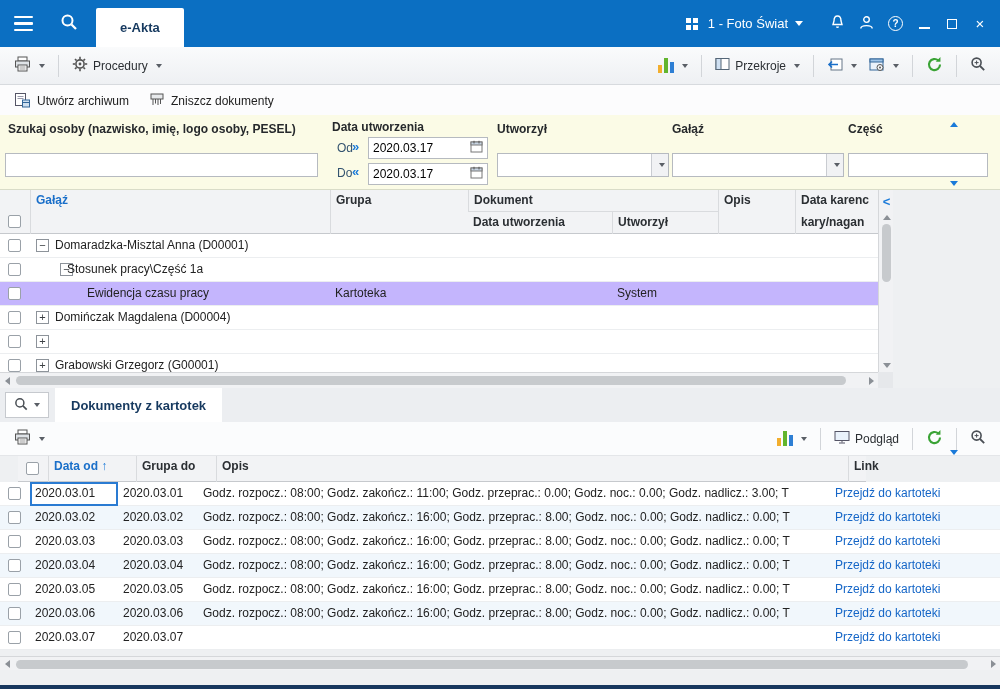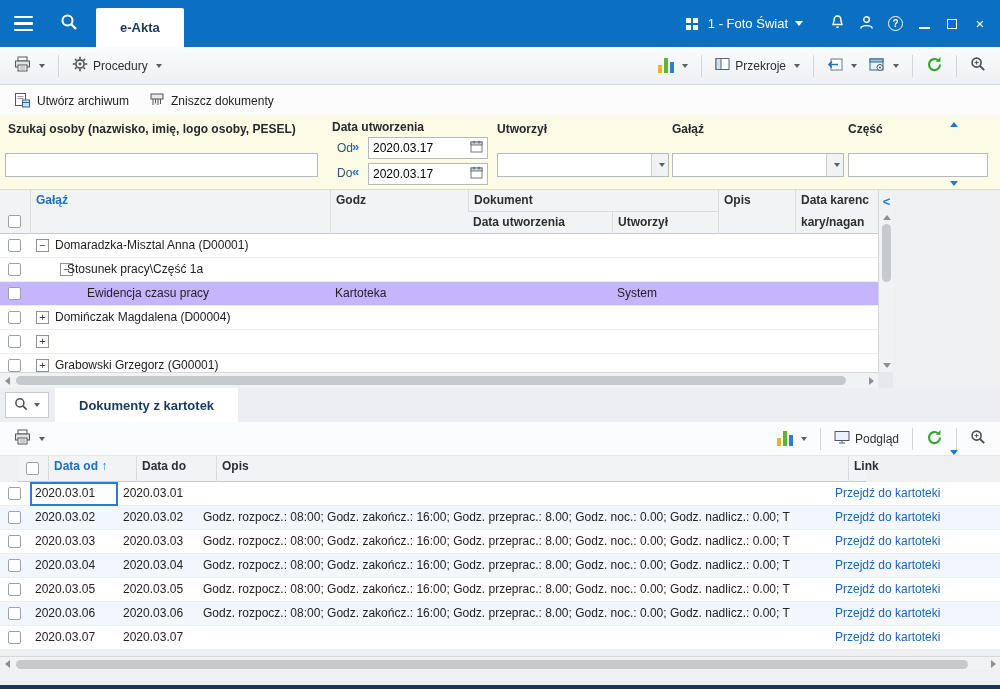--- a/index.html
+++ b/index.html
@@ -78,21 +78,21 @@
   .tgr{width:0;height:0;border-top:4px solid transparent;border-bottom:4px solid transparent;border-left:5px solid #8b9096}
   .tgu{width:0;height:0;border-left:4px solid transparent;border-right:4px solid transparent;border-bottom:5px solid #8b9096}
   .tgd{width:0;height:0;border-left:4px solid transparent;border-right:4px solid transparent;border-top:5px solid #8b9096}
 
   
   #panel2{position:absolute;top:388px;left:0;width:100%;height:297px;background:#eef0f2}
   .tabrow{position:absolute;top:0;left:0;width:100%;height:34px;background:#eceef1}
   .tbtn{position:absolute;left:5px;top:4px;width:44px;height:26px;background:#fff;border:1px solid #c6c9ce;
         display:flex;align-items:center;justify-content:center;gap:3px;cursor:pointer}
   .tab2{position:absolute;left:55px;top:0;height:34px;background:#fff;display:flex;align-items:center;
-        padding:0 24px;font-weight:700;font-size:13px;color:#16395f;cursor:pointer}
+        padding:0 16px;font-weight:700;font-size:13px;color:#16395f;cursor:pointer}
   #tb3{position:absolute;top:34px;left:0;width:100%;height:34px;background:#fbfcfd;border-bottom:1px solid #e4e6e9;
        display:flex;align-items:center;padding:0 8px}
   #navybar{position:absolute;left:0;top:685px;width:100%;height:4px;background:#17375e}
 </style>
 </head>
 <body>
 
 <div id="topbar">
   <div class="tbbtn">
     <span class="burger">
@@ -335,21 +335,21 @@
     </span>
   <span class="colbtn" style="left:946px;top:62px">
       <span class="trid"></span>
     </span>
 </div>
 
 <div id="grid1">
   <div class="ghead" style="left:0;top:0;width:878px;height:44px">
     <span class="cb" style="top:25px"></span>
     <span class="hc hblue" style="left:30px;width:300px;height:44px">Gałąź</span>
-    <span class="hc" style="left:330px;width:72px;height:44px">Godz</span>
+    <span class="hc" style="left:330px;width:72px;height:44px">Grupa</span>
     <span class="hc" style="left:468px;width:250px;height:22px;border-bottom:1px solid #d9dbde">Dokument</span>
     <span class="hc" style="left:468px;top:22px;width:144px;height:22px;border-left:none">Data utworzenia</span>
     <span class="hc" style="left:612px;top:22px;width:106px;height:22px">Utworzył</span>
     <span class="hc" style="left:718px;width:77px;height:44px">Opis</span>
     <span class="hc" style="left:795px;width:83px;height:22px">Data karenc</span>
     <span class="hc" style="left:795px;top:22px;width:83px;height:22px">kary/nagan</span>
   </div>
 
   <div class="row" style="top:44px;width:878px">
     <span class="cb"></span>
@@ -479,30 +479,31 @@
   <span class="colbtn" style="left:946px;top:58px;z-index:5">
       <span class="trid"></span>
     </span>
 
   <div class="ghead" style="left:18px;top:68px;width:848px;height:26px">
     <span class="cb" style="top:6px"></span>
     <span class="hc hblue" style="left:30px;width:88px;height:26px">
       <span>Data od</span>
       <span style="color:#1a7ad9">↑</span>
     </span>
-    <span class="hc" style="left:118px;width:80px;height:26px">Data do</span>
+    <span class="hc" style="left:118px;width:80px;height:26px">Grupa do</span>
     <span class="hc" style="left:198px;width:632px;height:26px">Opis</span>
     <span class="hc" style="left:830px;width:155px;height:26px">Link</span>
     <span class="cleft" style="position:absolute;left:987px;top:4px">&lt;</span>
   </div>
 
   <div class="row" style="top:94px;width:1000px">
     <span class="cb"></span>
     <span class="rc focus" style="left:30px;width:88px">2020.03.01</span>
     <span class="rc" style="left:118px;width:80px">2020.03.01</span>
+    <span class="rc" style="left:198px;width:632px">Godz. rozpocz.: 08:00; Godz. zakończ.: 11:00; Godz. przeprac.: 0.00; Godz. noc.: 0.00; Godz. nadlicz.: 3.00; T</span>
     <span class="rc link" style="left:830px;width:160px">Przejdź do kartoteki</span>
   </div>
   <div class="row alt" style="top:118px;width:1000px">
     <span class="cb"></span>
     <span class="rc" style="left:30px;width:88px">2020.03.02</span>
     <span class="rc" style="left:118px;width:80px">2020.03.02</span>
     <span class="rc" style="left:198px;width:632px">Godz. rozpocz.: 08:00; Godz. zakończ.: 16:00; Godz. przeprac.: 8.00; Godz. noc.: 0.00; Godz. nadlicz.: 0.00; T</span>
     <span class="rc link" style="left:830px;width:160px">Przejdź do kartoteki</span>
   </div>
   <div class="row" style="top:142px;width:1000px">

